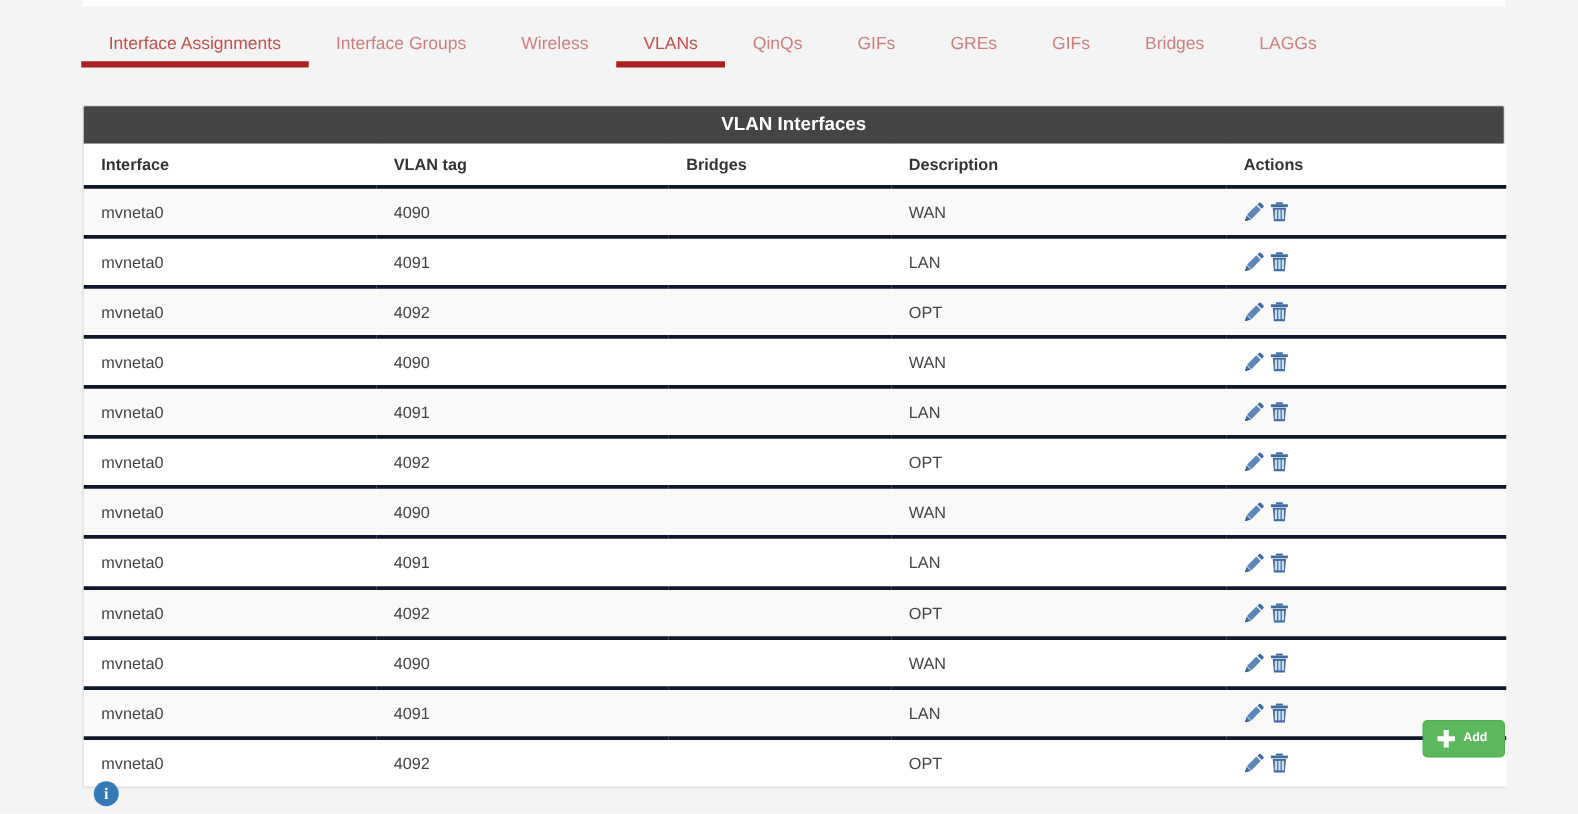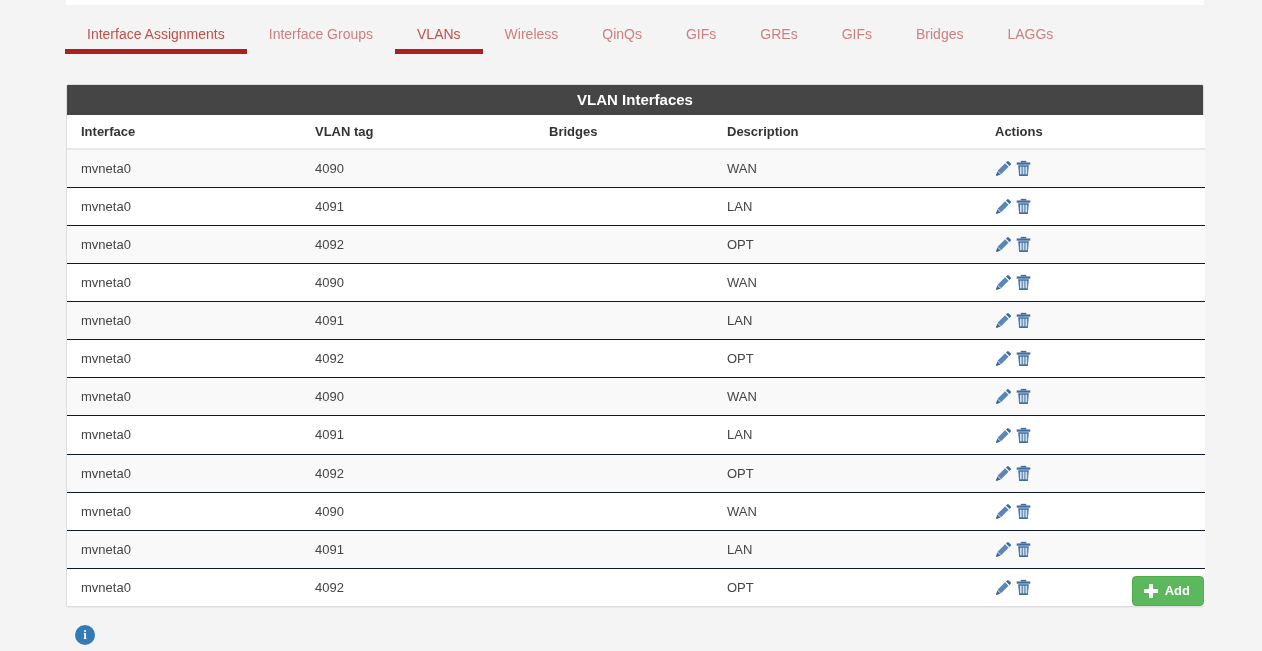--- a/index.html
+++ b/index.html
@@ -94,21 +94,21 @@
     font-weight: bold;
     color: #333333;
     padding: 9px 0 9px 14px;
     border-bottom: 2px solid #e8e8e8;
     background: #ffffff;
   }
   table.vlan-table td {
     font-size: 13px;
     color: #444444;
     padding: 10px 0 10px 14px;
-    border-top: 1px solid #0f172a;
+    border-top: 3px solid #0f172a;
     height: 35px;
     vertical-align: middle;
   }
   table.vlan-table tbody tr:nth-child(odd) td {
     background: #f9f9f9;
   }
   table.vlan-table tbody tr:nth-child(even) td {
     background: #ffffff;
   }
   .col-interface { width: 234px; }
@@ -138,21 +138,21 @@
     justify-content: flex-end;
   }
   .btn-add {
     display: inline-flex;
     align-items: center;
     gap: 7px;
     background: #5cb85c;
     border: 1px solid #4cae4c;
     border-radius: 4px;
     color: #ffffff;
-    font-size: 13px;
+    font-size: 10px;
     font-weight: bold;
     padding: 7px 13px 7px 11px;
     cursor: pointer;
     line-height: 14px;
   }
   .plus-glyph {
     position: relative;
     display: inline-block;
     width: 14px;
     height: 14px;
@@ -195,25 +195,25 @@
 
 <div class="top-strip"></div>
 
 <nav class="tab-bar">
   <div class="tab active">
     <span>Interface Assignments</span>
   </div>
   <div class="tab">
     <span>Interface Groups</span>
   </div>
+  <div class="tab">
+    <span>Wireless</span>
+  </div>
   <div class="tab active">
     <span>VLANs</span>
-  </div>
-  <div class="tab">
-    <span>Wireless</span>
   </div>
   <div class="tab">
     <span>QinQs</span>
   </div>
   <div class="tab">
     <span>GIFs</span>
   </div>
   <div class="tab">
     <span>GREs</span>
   </div>

